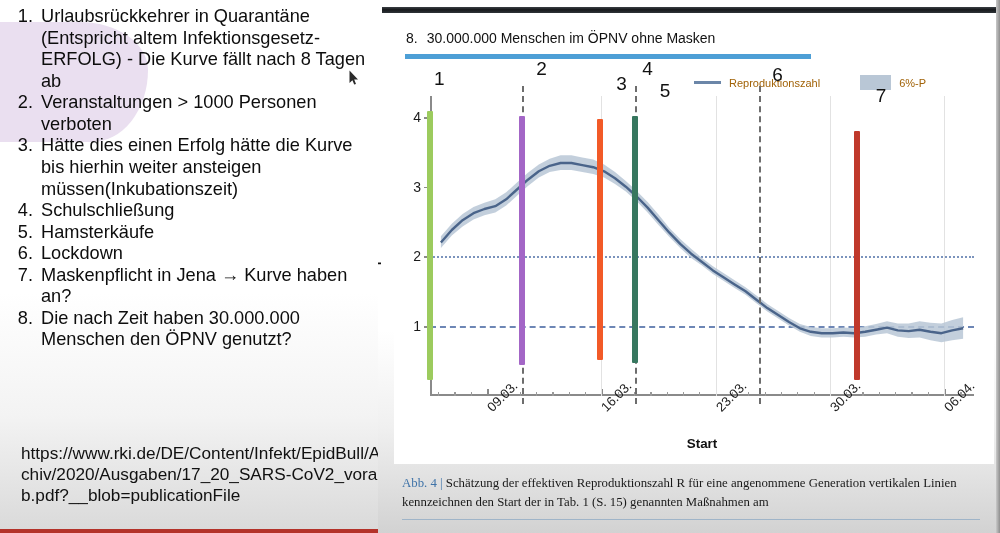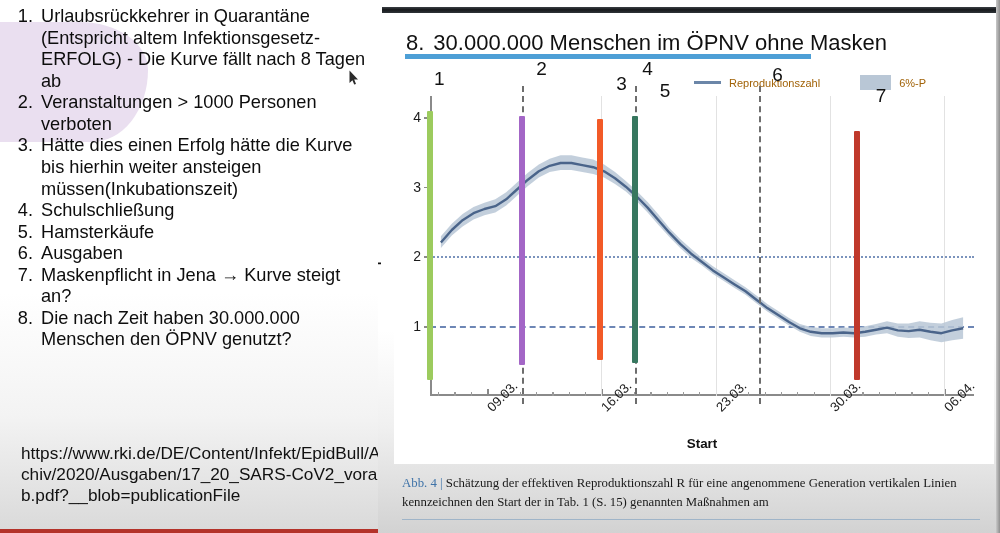--- a/index.html
+++ b/index.html
@@ -49,21 +49,21 @@
     position:absolute;left:4px;top:7px;width:614px;height:6px;
     background:linear-gradient(180deg,#3a3f44 0%,#17191c 45%,#2e3338 100%);
   }
   #right-edge{
     position:absolute;right:0;top:0;width:4px;height:533px;
     background:linear-gradient(90deg,#c9c9c9,#8e8e8e);
   }
 
   
   #chart-title{
-    position:absolute;left:28px;top:30px;font-size:22px;color:#111;
+    position:absolute;left:28px;top:30px;font-size:14px;color:#111;
     white-space:nowrap;
   }
   #chart-title .tnum{margin-right:9px;}
   #title-underline{
     position:absolute;left:27px;top:54px;width:406px;height:5px;background:#4d9fd6;
   }
 
   
   #figure{
     position:absolute;left:16px;top:64px;width:600px;height:400px;
@@ -145,25 +145,25 @@
       <div class="li">
         <span class="li-num">4.</span>
         <span class="li-txt">Schulschließung</span>
       </div>
       <div class="li">
         <span class="li-num">5.</span>
         <span class="li-txt">Hamsterkäufe</span>
       </div>
       <div class="li">
         <span class="li-num">6.</span>
-        <span class="li-txt">Ausgaben</span>
+        <span class="li-txt">Lockdown</span>
       </div>
       <div class="li">
         <span class="li-num">7.</span>
-        <span class="li-txt">Maskenpflicht in Jena → Kurve steigt an?</span>
+        <span class="li-txt">Maskenpflicht in Jena → Kurve haben an?</span>
       </div>
       <div class="li">
         <span class="li-num">8.</span>
         <span class="li-txt">Die nach Zeit haben 30.000.000 Menschen den ÖPNV genutzt?</span>
       </div>
     </div>
 
     <div id="url">https://www.rki.de/DE/Content/Infekt/EpidBull/Archiv/2020/Ausgaben/17_20_SARS-CoV2_vorab.pdf?__blob=publicationFile</div>
     <div id="left-bottom-rule"></div>
   </div>

